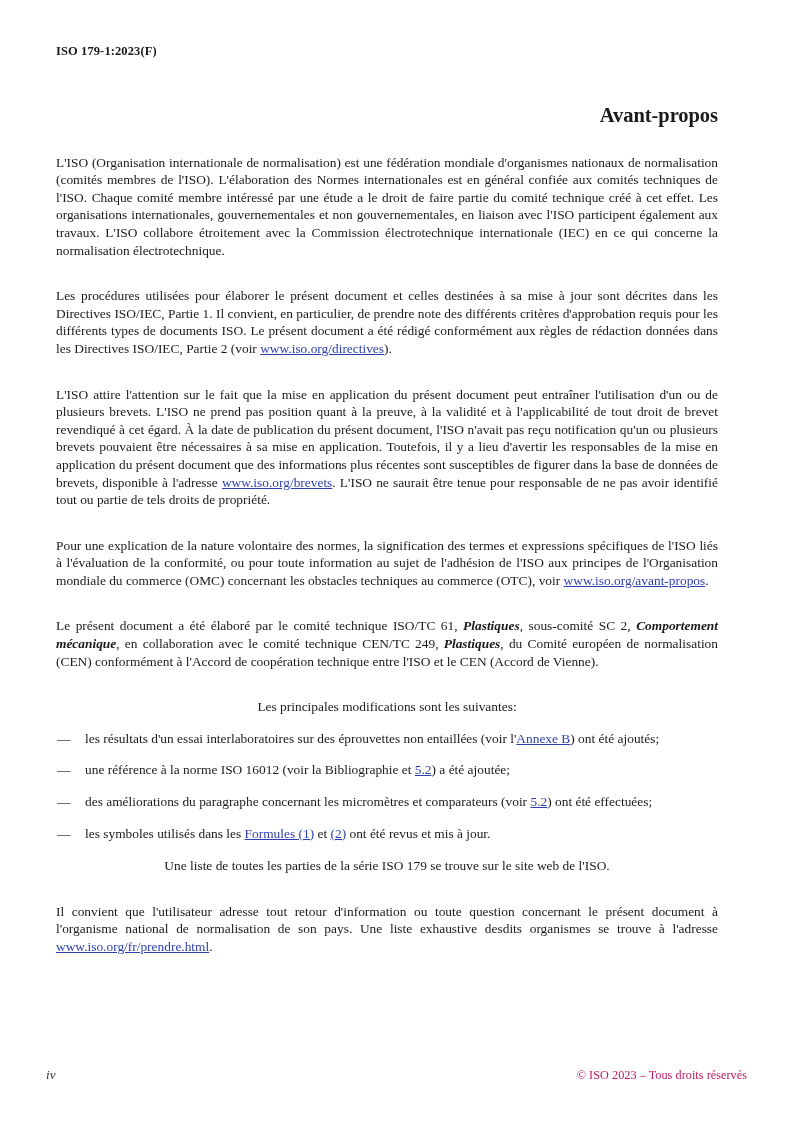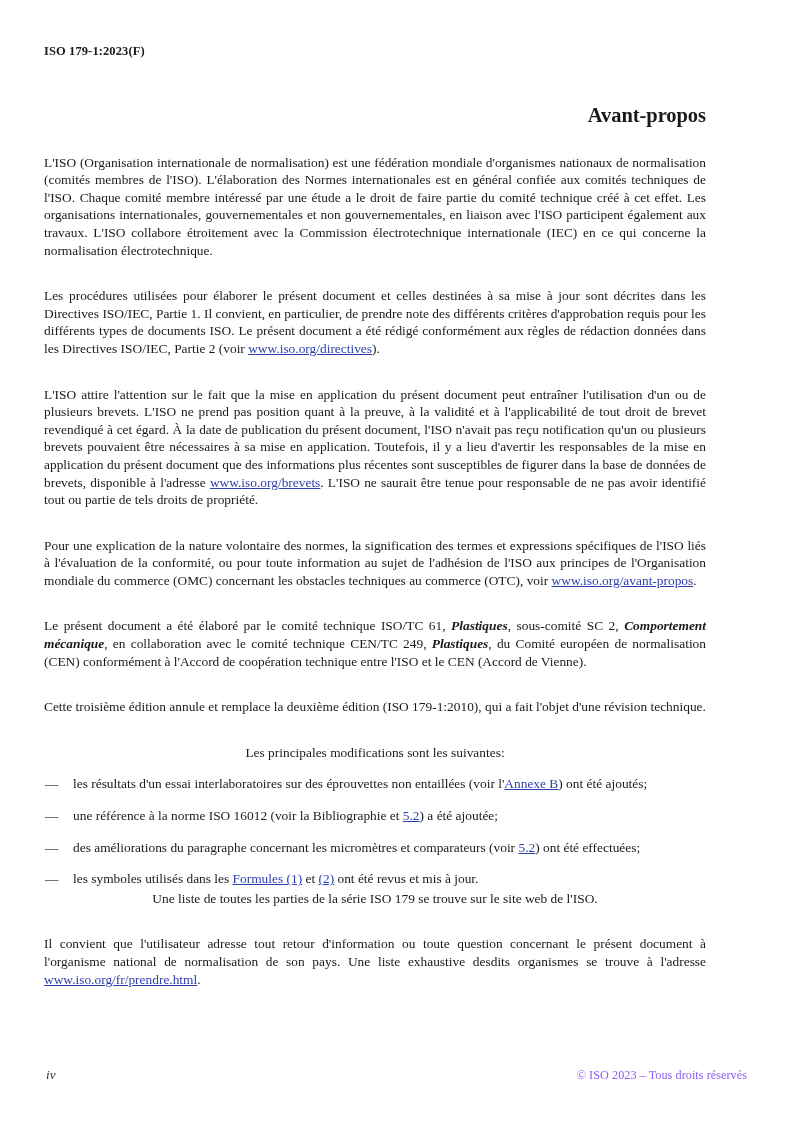--- a/index.html
+++ b/index.html
@@ -16,21 +16,21 @@
     position: relative;
     width: 793px;
     height: 1122px;
     margin: 0 auto;
     background: #ffffff;
     overflow: hidden;
     box-sizing: border-box;
   }
   .content {
     position: absolute;
-    left: 44px;
+    left: 56px;
     top: 0;
     width: 662px;
   }
 
   
   .doc-header {
     margin-top: 44px;
     font-size: 12.5px;
     font-weight: bold;
     letter-spacing: 0.1px;
@@ -99,21 +99,21 @@
     position: absolute;
     left: 1px;
     top: 0;
     width: 20px;
     text-align: left;
   }
   .list-intro {
     margin-top: 14px;
   }
   .after-list {
-    margin-top: 2px;
+    margin-top: 15px;
   }
 
   
   .footer {
     position: absolute;
     left: 46px;
     right: 46px;
     top: 1067px;
     display: flex;
     align-items: baseline;
@@ -121,21 +121,21 @@
     font-size: 13.2px;
     color: #444444;
     gap: 6px;
   }
   .footer .page-num {
     font-style: italic;
     color: #333333;
   }
   .footer .copyright {
     font-size: 12.2px;
-    color: #8b5cf6;
+    color: #be185d;
     letter-spacing: 0.05px;
   }
 </style>
 </head>
 <body>
 
 <div class="page">
   <div class="content">
 
     <div class="doc-header">ISO 179-1:2023(F)</div>
@@ -156,23 +156,20 @@
 
 
     <p class="para">
       <span>Pour une explication de la nature volontaire des normes, la signification des termes et expressions spécifiques de l'ISO liés à l'évaluation de la conformité, ou pour toute information au sujet de l'adhésion de l'ISO aux principes de l'Organisation mondiale du commerce (OMC) concernant les obstacles techniques au commerce (OTC), voir </span><a class="doclink" href="#">www.iso.org/avant-propos</a><span>.</span>
     </p>
 
     <p class="para">
       <span>Le présent document a été élaboré par le comité technique ISO/TC 61, </span><em class="ital">Plastiques</em><span>, sous-comité SC 2, </span><em class="ital">Comportement mécanique</em><span>, en collaboration avec le comité technique CEN/TC 249, </span><em class="ital">Plastiques</em><span>, du Comité européen de normalisation (CEN) conformément à l'Accord de coopération technique entre l'ISO et le CEN (Accord de Vienne).</span>
     </p>
 
-    <p class="para">
-      <span>Cette troisième édition annule et remplace la deuxième édition (ISO 179-1:2010), qui a fait l'objet d'une révision technique.</span>
-    </p>
 
     <p class="para list-intro no-justify">
       <span>Les principales modifications sont les suivantes:</span>
     </p>
 
     <ul class="dash-list">
       <li class="dash-item">
         <span class="dash">—</span><span>les résultats d'un essai interlaboratoires sur des éprouvettes non entaillées (voir l'</span><a class="doclink" href="#">Annexe B</a><span>) ont été ajoutés;</span>
       </li>
       <li class="dash-item">

